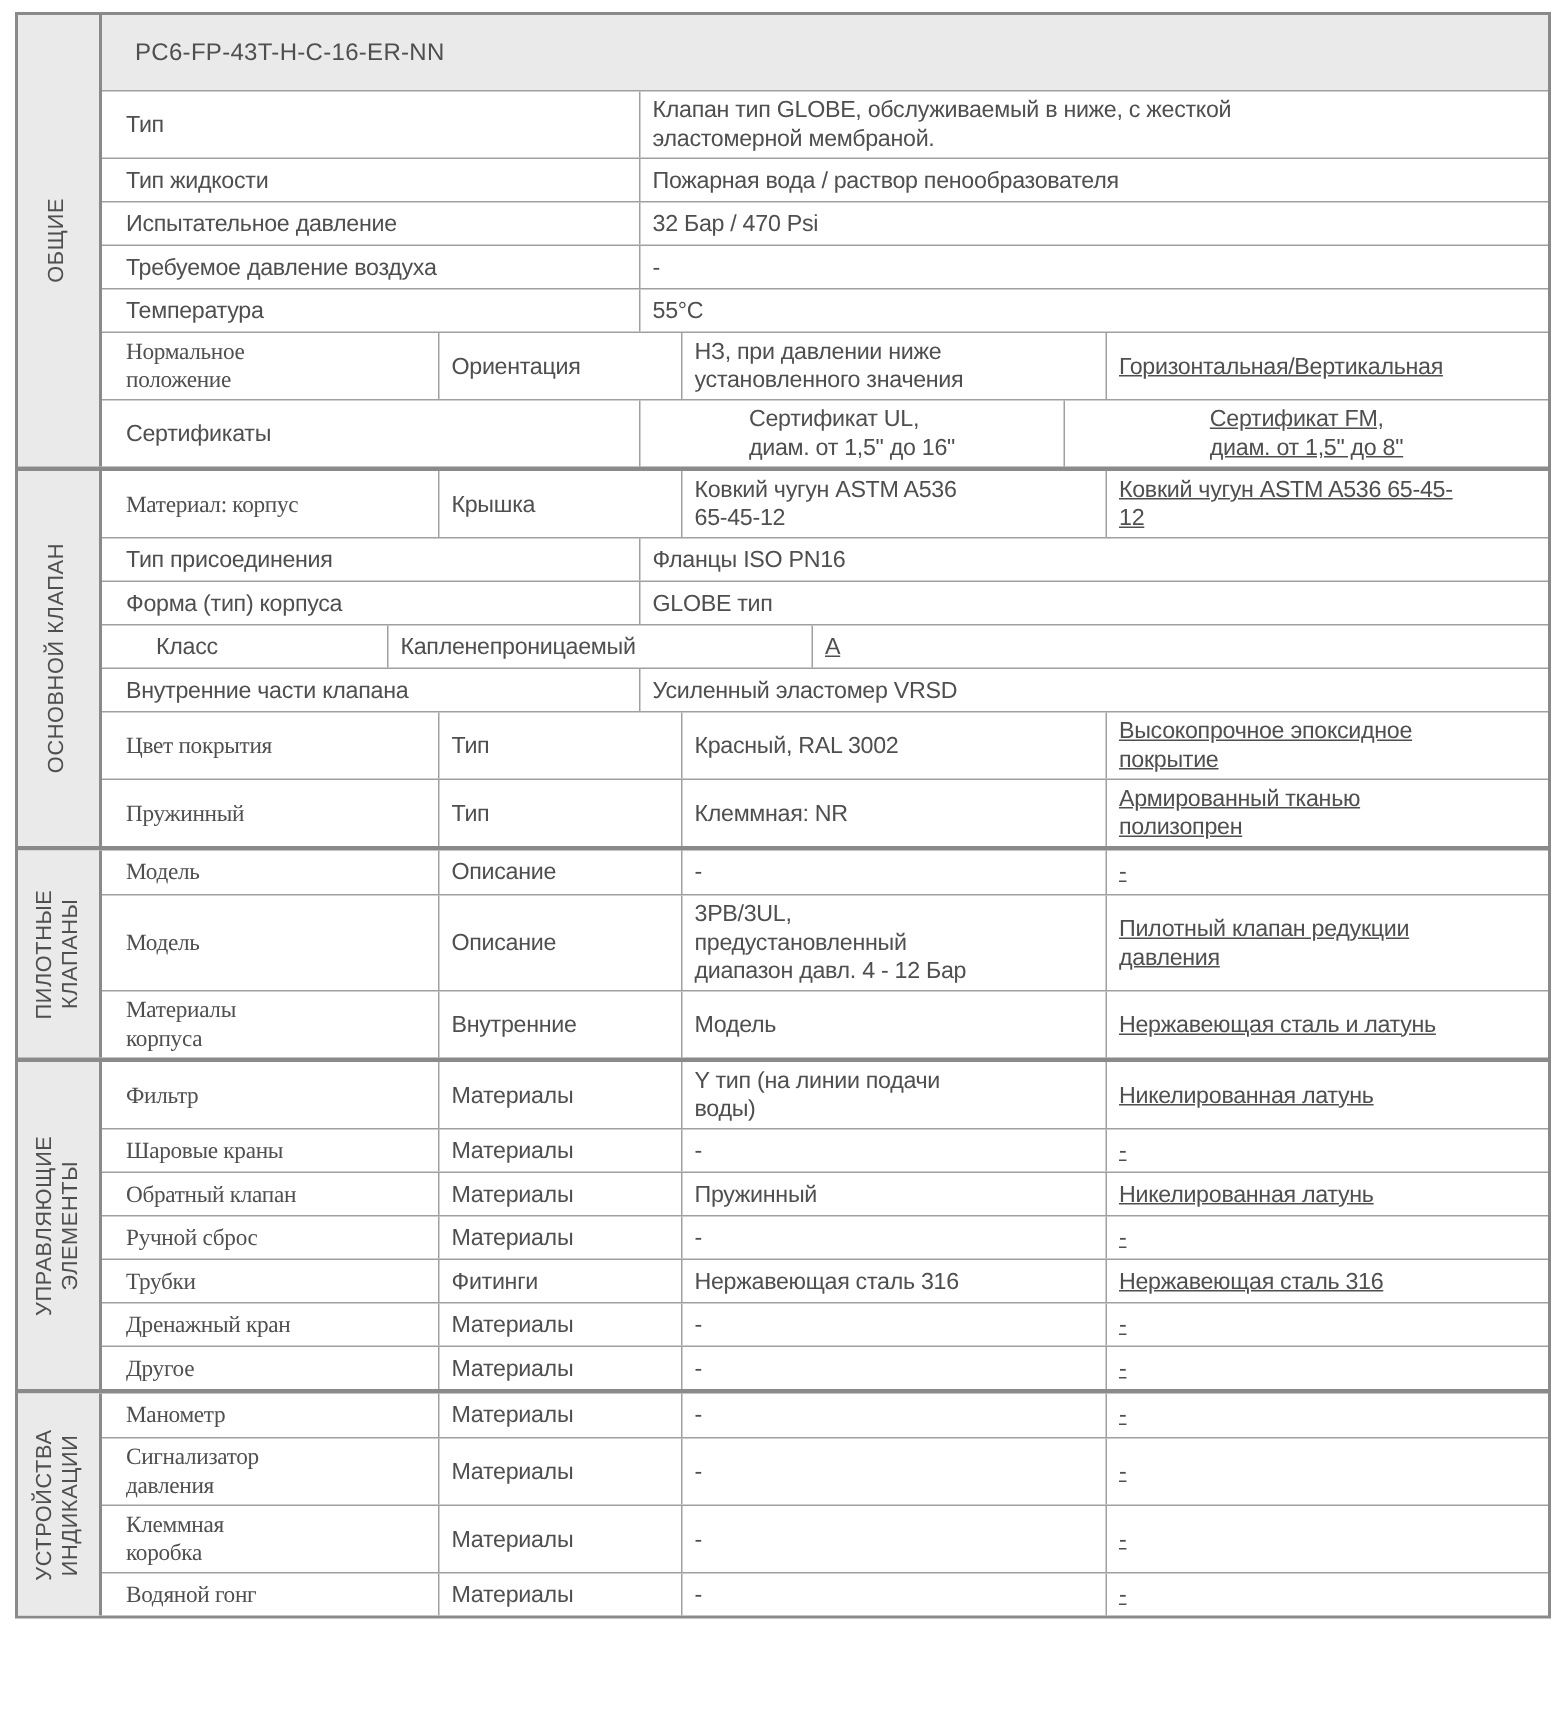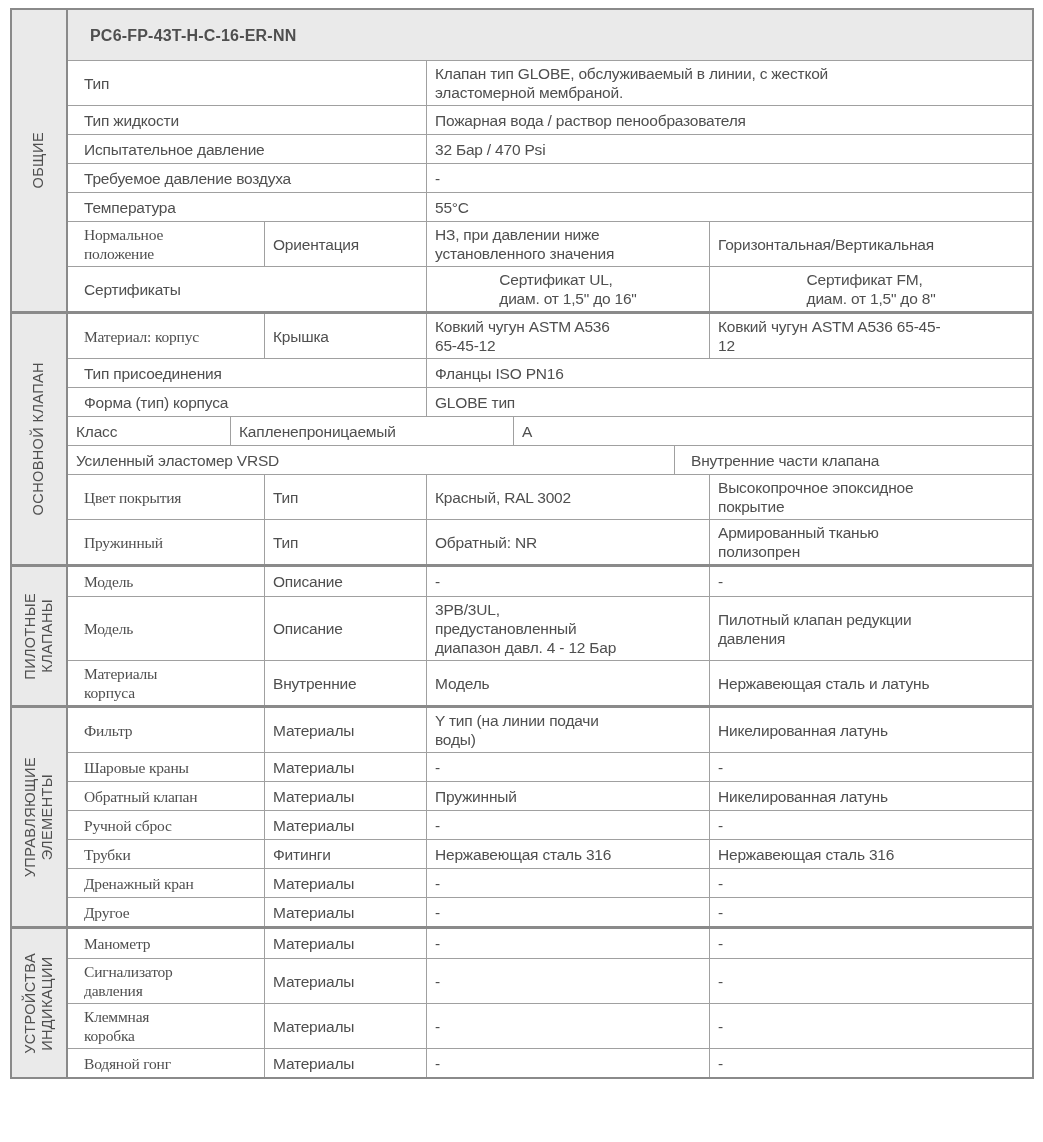--- a/index.html
+++ b/index.html
@@ -79,43 +79,43 @@
     line-height:19px;
     letter-spacing:-0.2px;
     white-space:pre-line;
     color:var(--text-color);
   }
   .cell:first-child{border-left:none;}
   .cell.p, .cell.p1{padding-left:16px;}
   .row.header .cell{padding-left:22px;font-size:16px;letter-spacing:0.2px;}
   .cell.p  {width:358px;min-width:358px;}
   .cell.p1 {width:196px;min-width:196px;font-family:Liberation Serif, serif;}
-  .cell.p2 {width:162px;min-width:162px;}
+  .cell.p2 {width:162px;min-width:162px;margin-left:28px;}
   .cell.v1 {width:283px;min-width:283px;}
-  .cell.v2 {flex:1;}
+  .cell.v2 {flex:1;text-decoration:underline;}
   .cell.v  {flex:1;}
-  .cell.full{flex:1;font-weight:bold;}
+  .cell.full{flex:1;}
   .cell.center{justify-content:center;text-align:left;}
 </style>
 </head>
 <body>
 
 <div class="page">
   <div class="spec-table">
       <div class="band">
         <div class="labelcell">
           <span class="vtext">ОБЩИЕ</span>
         </div>
         <div class="rows">
           <div class="row header">
             <div class="cell full">PC6-FP-43T-H-C-16-ER-NN</div>
           </div>
           <div class="row">
             <div class="cell p">Тип</div>
-            <div class="cell v">Клапан тип GLOBE, обслуживаемый в линии, с жесткой
+            <div class="cell v">Клапан тип GLOBE, обслуживаемый в ниже, с жесткой
 эластомерной мембраной.</div>
           </div>
           <div class="row">
             <div class="cell p">Тип жидкости</div>
             <div class="cell v">Пожарная вода / раствор пенообразователя</div>
           </div>
           <div class="row">
             <div class="cell p">Испытательное давление</div>
             <div class="cell v">32 Бар / 470 Psi</div>
           </div>
@@ -164,34 +164,34 @@
           <div class="row">
             <div class="cell p">Форма (тип) корпуса</div>
             <div class="cell v">GLOBE тип</div>
           </div>
           <div class="row">
             <div class="cell p2">Класс</div>
             <div class="cell v1">Капленепроницаемый</div>
             <div class="cell v2">A</div>
           </div>
           <div class="row">
+            <div class="cell p">Внутренние части клапана</div>
             <div class="cell v">Усиленный эластомер VRSD</div>
-            <div class="cell p">Внутренние части клапана</div>
           </div>
           <div class="row">
             <div class="cell p1">Цвет покрытия</div>
             <div class="cell p2">Тип</div>
             <div class="cell v1">Красный,  RAL 3002</div>
             <div class="cell v2">Высокопрочное эпоксидное
 покрытие</div>
           </div>
           <div class="row">
             <div class="cell p1">Пружинный</div>
             <div class="cell p2">Тип</div>
-            <div class="cell v1">Обратный:  NR</div>
+            <div class="cell v1">Клеммная:  NR</div>
             <div class="cell v2">Армированный тканью
 полизопрен</div>
           </div>
         </div>
       </div>
       <div class="band">
         <div class="labelcell">
           <span class="vtext">ПИЛОТНЫЕ
 КЛАПАНЫ</span>
         </div>

